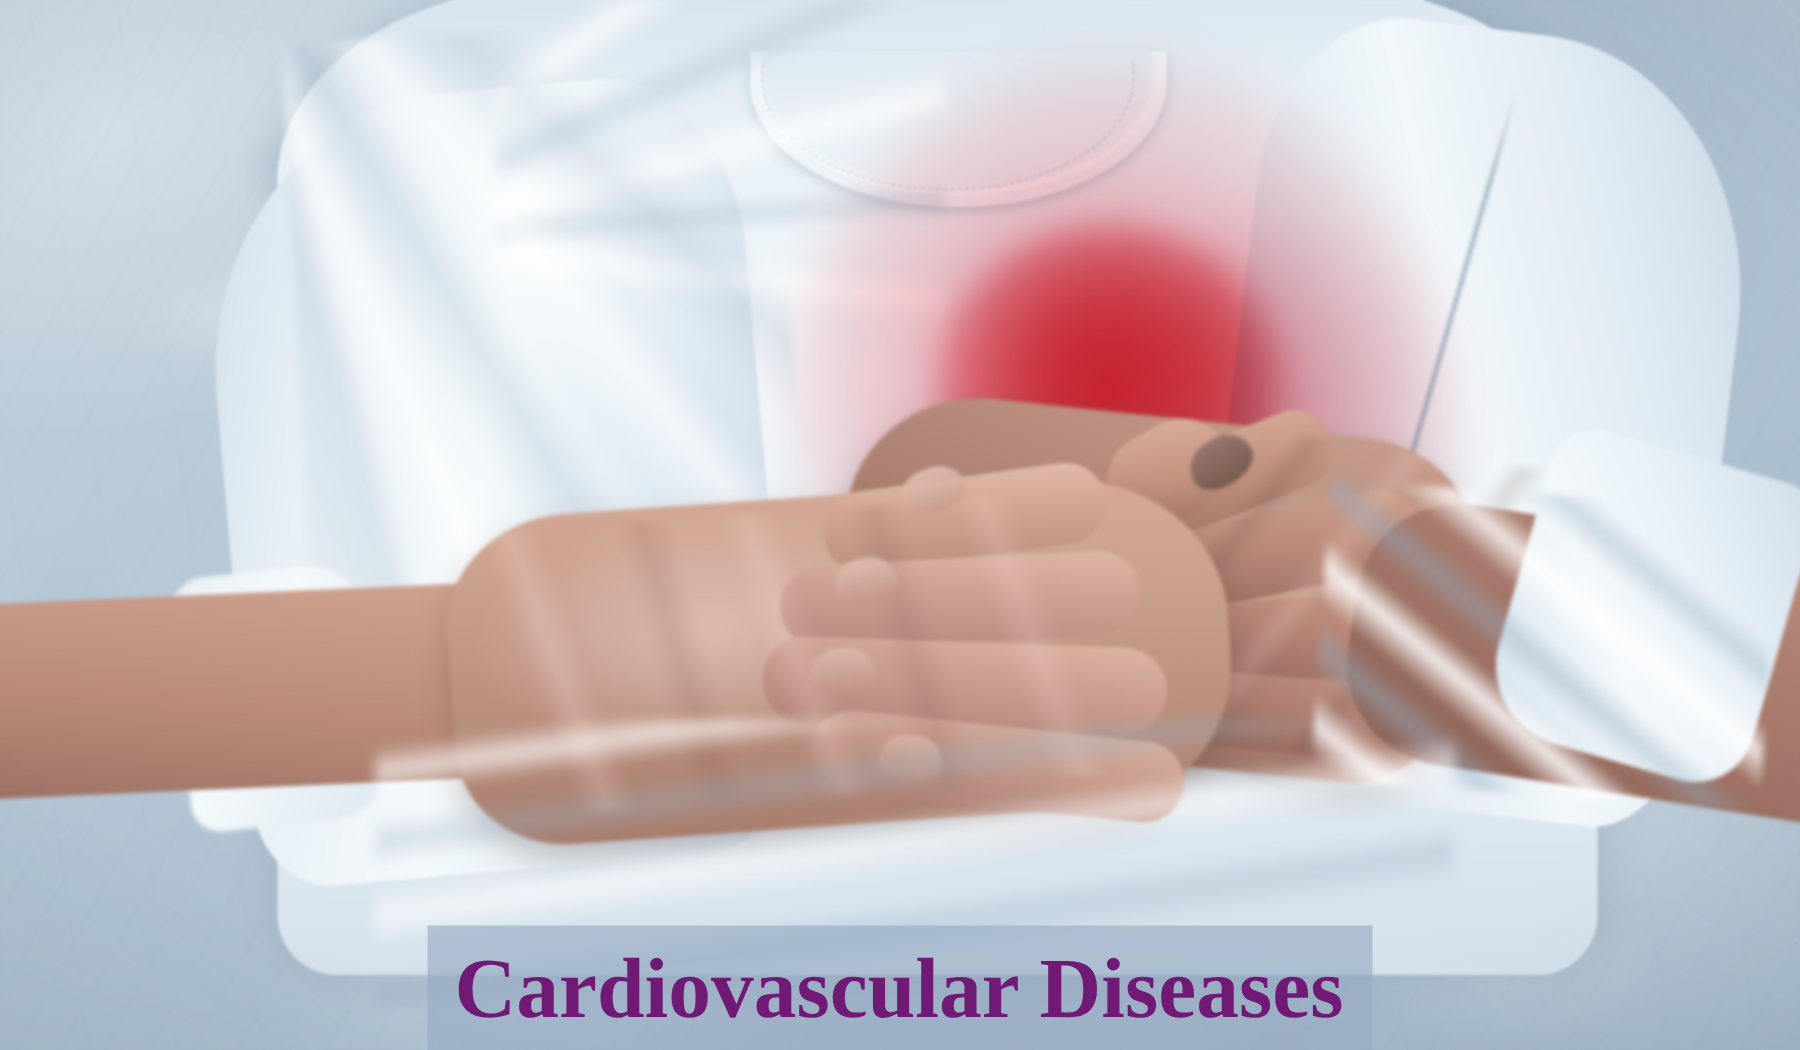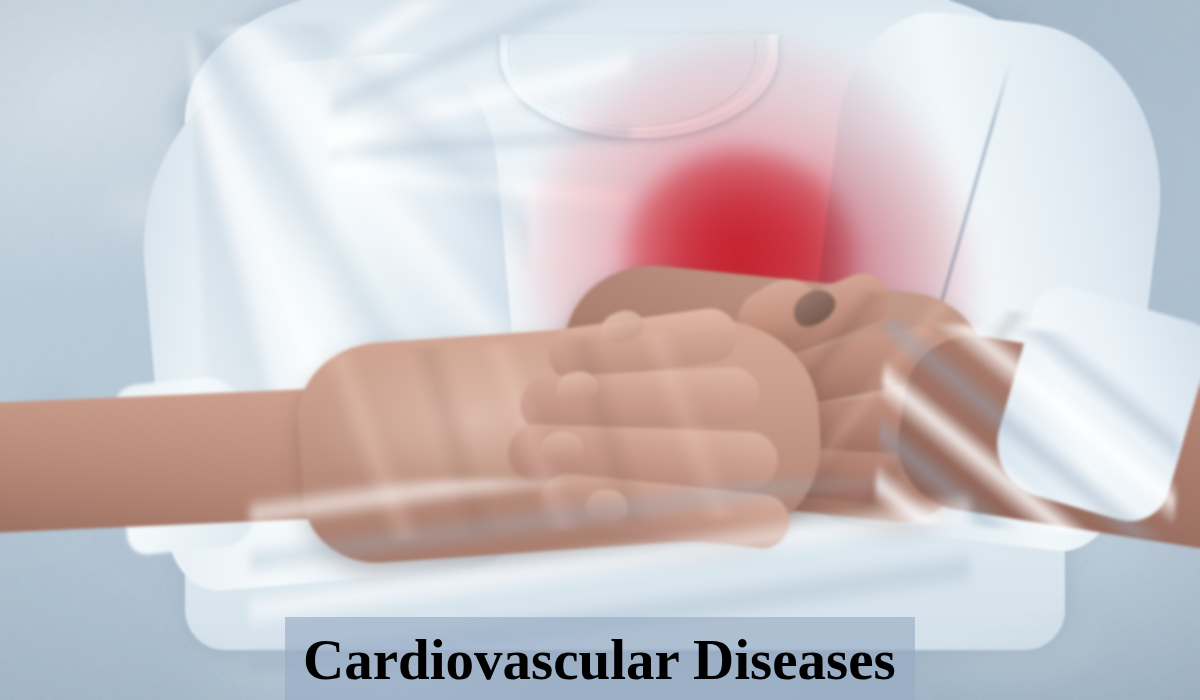--- a/index.html
+++ b/index.html
@@ -449,21 +449,21 @@
     justify-content: flex-start;
     box-sizing: border-box;
     padding-left: 18px;
     overflow: hidden;
   }
   .caption-text {
     font-family: "Liberation Serif", "DejaVu Serif", serif;
     font-weight: bold;
     font-size: 57px;
     line-height: 1;
-    color: #000000;
+    color: #701a75;
     letter-spacing: 0px;
     white-space: nowrap;
     margin-top: 2px;
   }
 </style>
 </head>
 <body>
 
 <div class="photo-frame">
 

